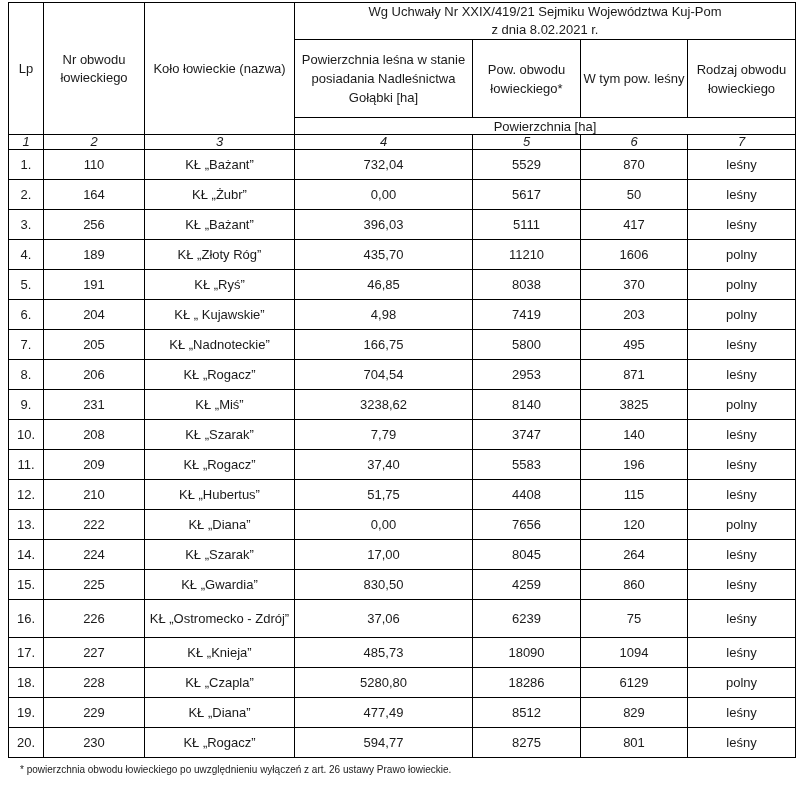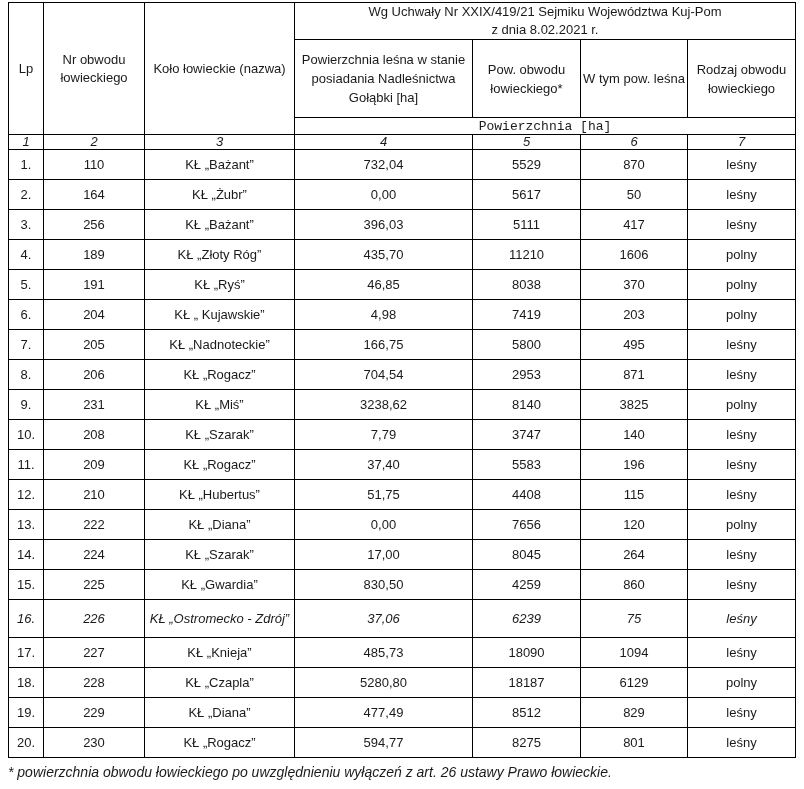--- a/index.html
+++ b/index.html
@@ -13,28 +13,28 @@
   }
   table.main td, table.main th {
     border: 1.5px solid #000;
     text-align: center; vertical-align: middle;
     padding: 0 2px; font-weight: normal; line-height: 19px;
   }
   .c1 { width: 35px; } .c2 { width: 101px; } .c3 { width: 150px; }
   .c4 { width: 178px; } .c5 { width: 108px; } .c6 { width: 107px; } .c7 { width: 108px; }
   tr.h-title td { height: 34px; line-height: 18px; margin-left: 38px; }
   tr.h-sub td.sub { height: 77px; }
-  tr.h-unit td { height: 16px; line-height: 15px; font-family: Liberation Mono, monospace; }
+  tr.h-unit td { height: 16px; line-height: 15px; }
   tr.h-num td { height: 14px; line-height: 14px; font-style: italic; }
   tr.row td { height: 29px; }
-  tr.row.tall td { height: 37px; font-style: italic; }
+  tr.row.tall td { height: 37px; }
   td.lp { text-align: left; padding-left: 8px; }
   .footnote {
-    position: absolute; left: 8px; top: 764px;
-    font-size: 14px; font-style: italic; white-space: nowrap;
+    position: absolute; left: 20px; top: 764px;
+    font-size: 10px; white-space: nowrap;
   }
 </style>
 </head>
 <body>
 
 <table class="main">
   <colgroup>
     <col class="c1">
       <col class="c2">
       <col class="c3">
@@ -49,21 +49,21 @@
       <td rowspan="3">Nr obwodu łowieckiego</td>
       <td rowspan="3">Koło łowieckie (nazwa)</td>
       <td colspan="4">
         <div>Wg Uchwały Nr XXIX/419/21 Sejmiku Województwa Kuj-Pom</div>
         <div>z dnia 8.02.2021 r.</div>
       </td>
     </tr>
     <tr class="h-sub">
       <td class="sub">Powierzchnia leśna w stanie posiadania Nadleśnictwa Gołąbki [ha]</td>
       <td class="sub">Pow. obwodu łowieckiego*</td>
-      <td class="sub">W tym pow. leśna</td>
+      <td class="sub">W tym pow. leśny</td>
       <td class="sub">Rodzaj obwodu łowieckiego</td>
     </tr>
     <tr class="h-unit">
       <td colspan="4">Powierzchnia [ha]</td>
     </tr>
     <tr class="h-num">
       <td>1</td>
       <td>2</td>
       <td>3</td>
       <td>4</td>
@@ -224,21 +224,21 @@
         <td>485,73</td>
         <td>18090</td>
         <td>1094</td>
         <td>leśny</td>
       </tr>
       <tr class="row">
         <td class="lp">18.</td>
         <td>228</td>
         <td>KŁ „Czapla”</td>
         <td>5280,80</td>
-        <td>18187</td>
+        <td>18286</td>
         <td>6129</td>
         <td>polny</td>
       </tr>
       <tr class="row">
         <td class="lp">19.</td>
         <td>229</td>
         <td>KŁ „Diana”</td>
         <td>477,49</td>
         <td>8512</td>
         <td>829</td>

